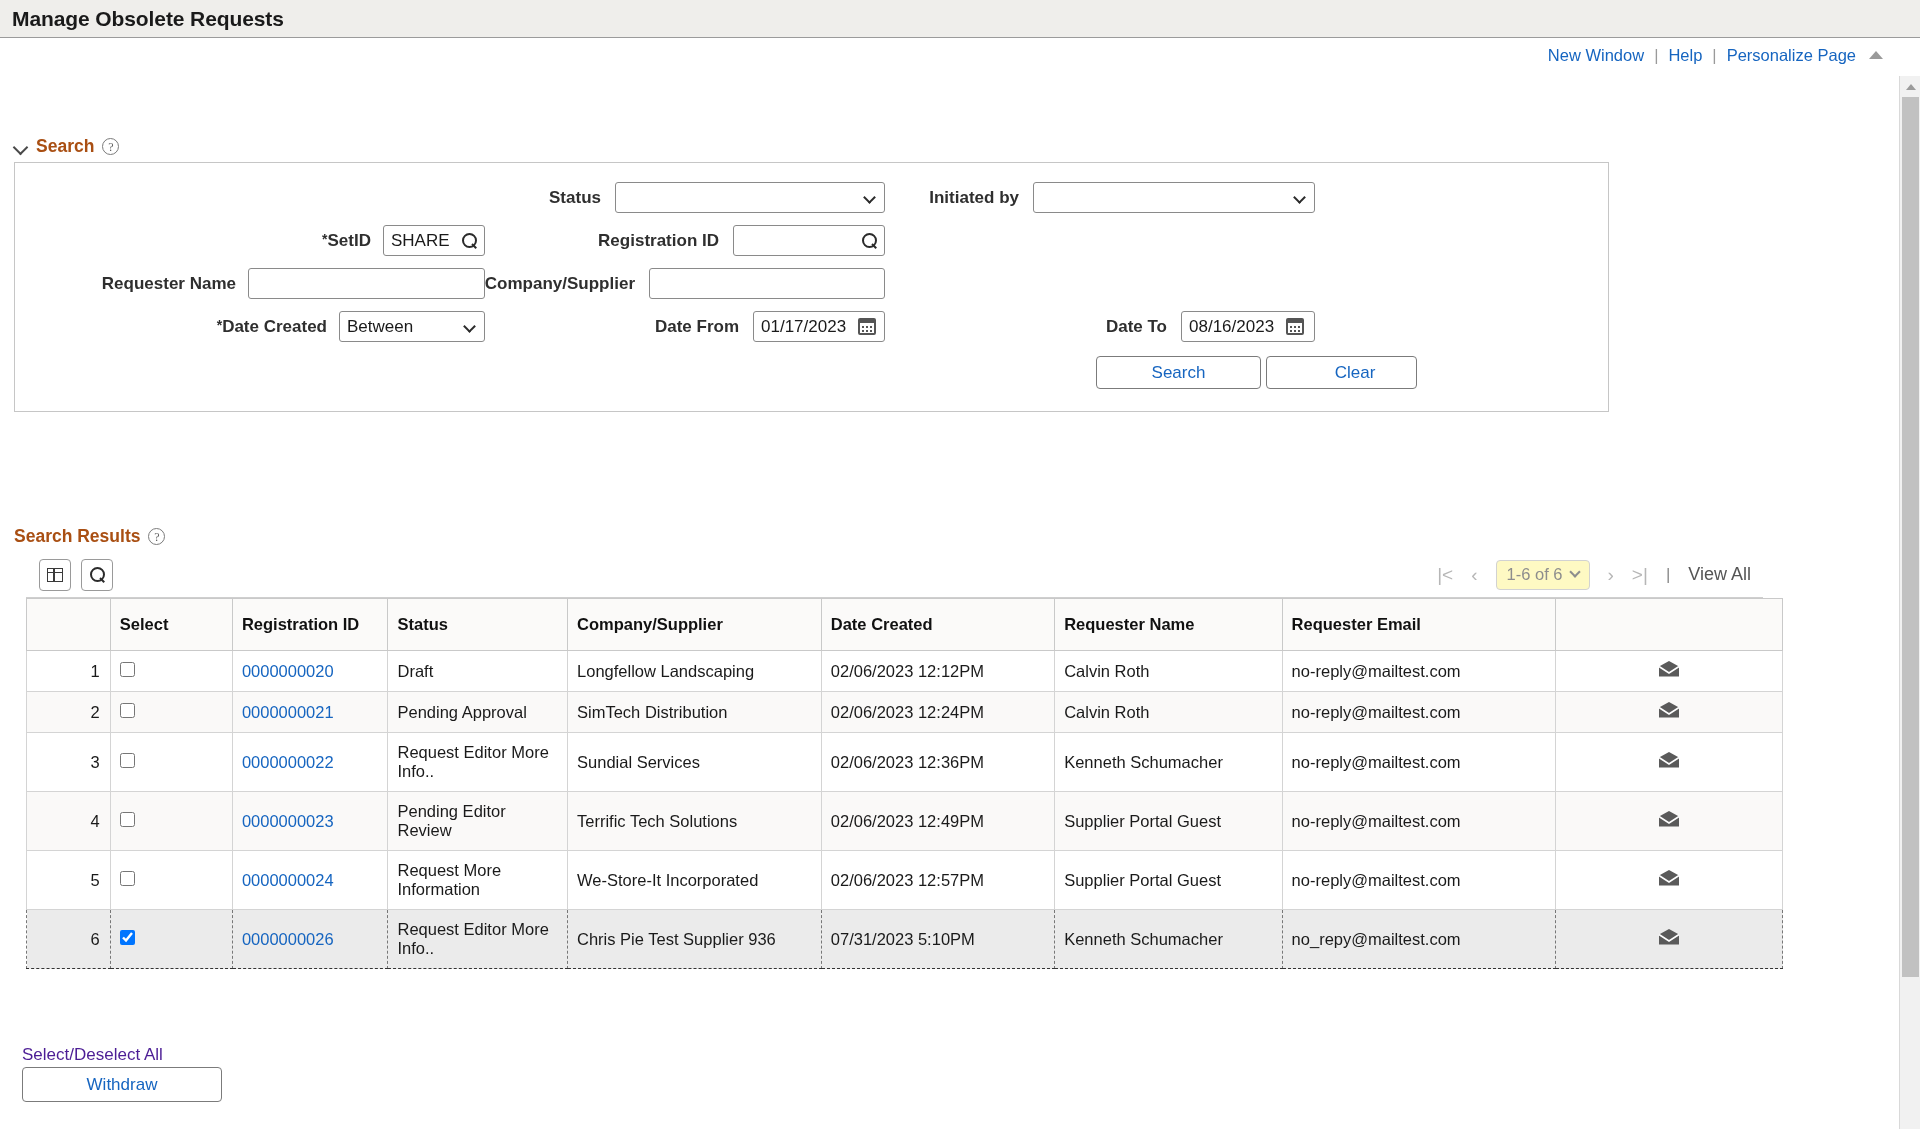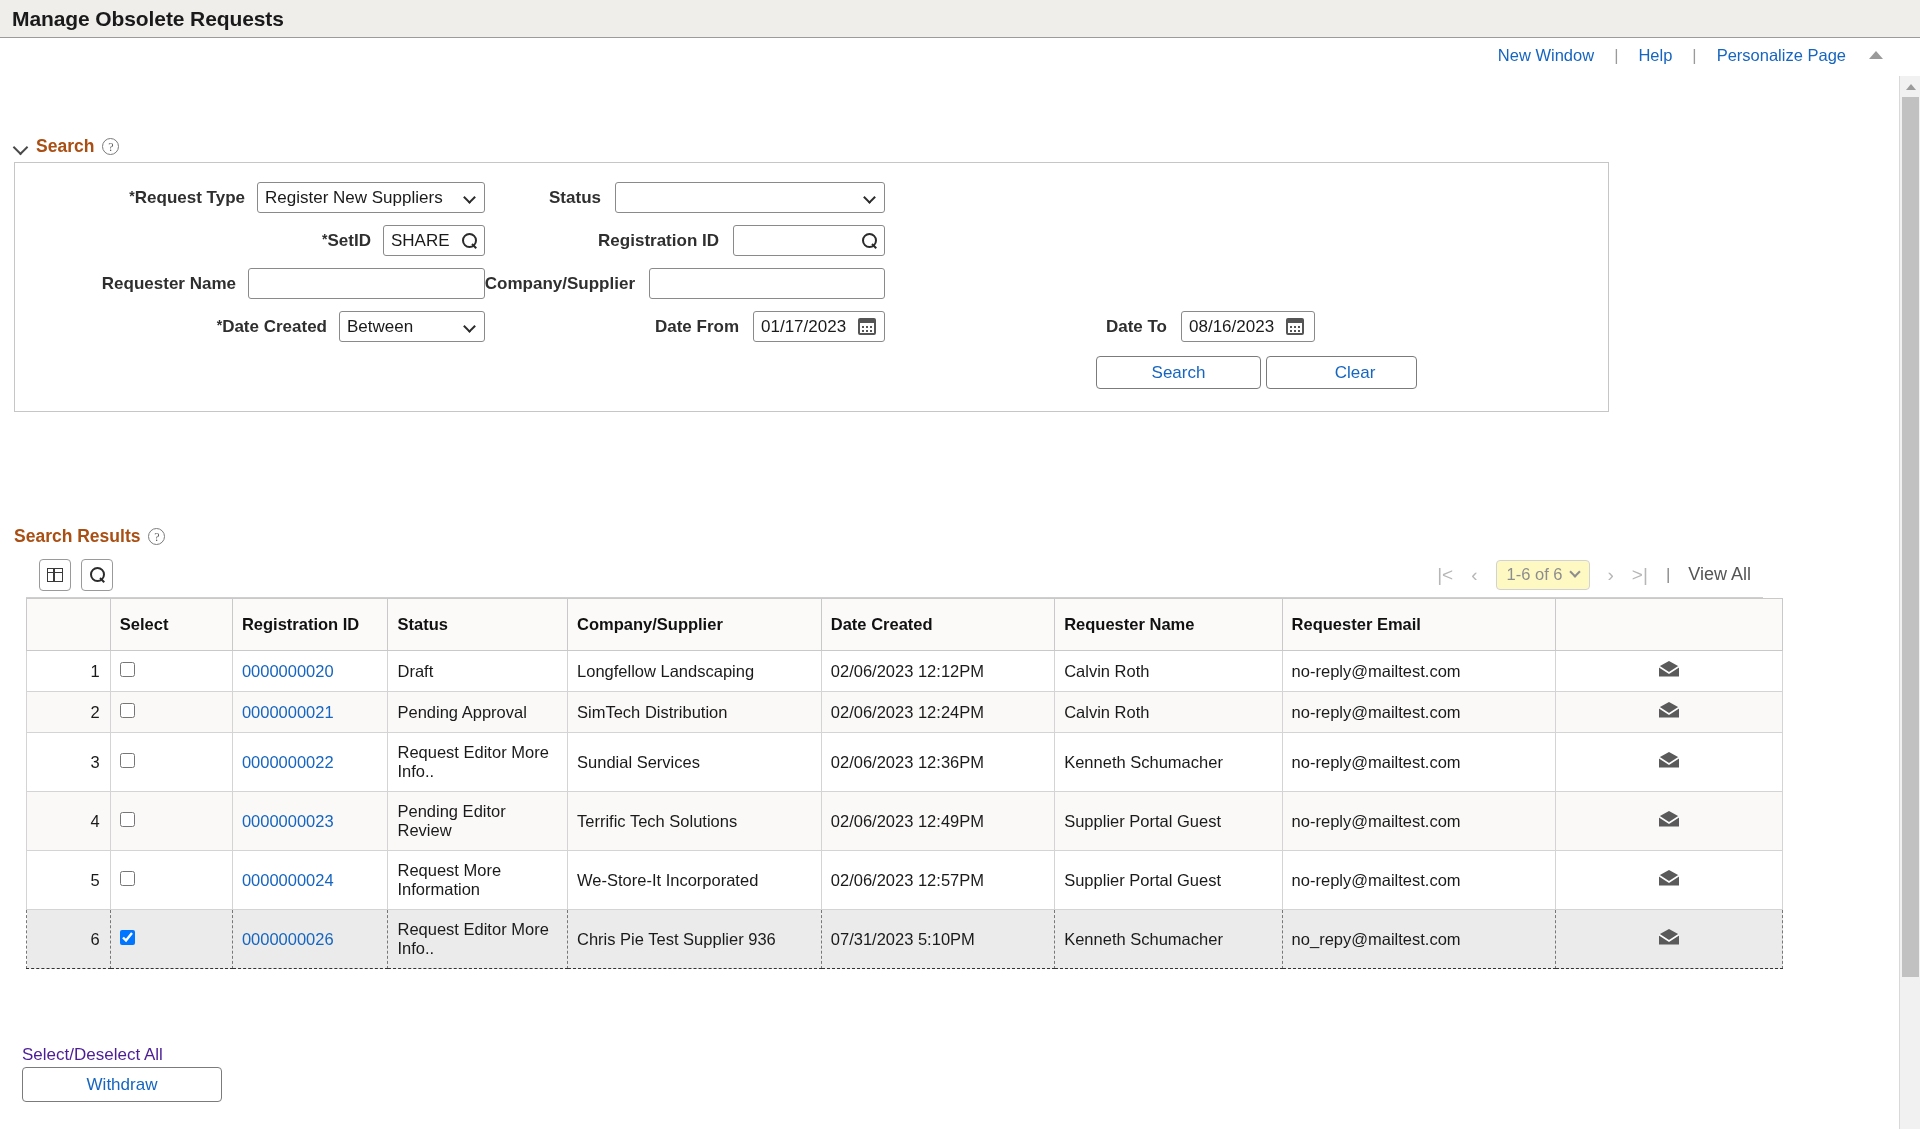--- a/index.html
+++ b/index.html
@@ -33,21 +33,21 @@
   .viewport { position: relative; width: 1920px; height: 1091px; background:#fff; }
   .content { width: 1899px; height: 1091px; position: relative; background: #fff; }
 
   
   .util-links {
     position: absolute;
     top: 8px;
     right: 16px;
     display: flex;
     align-items: center;
-    gap: 20px;
+    gap: 10px;
     font-size: 16.5px;
   }
   .util-links a { color: #1665c0; text-decoration: none; white-space: nowrap; }
   .util-sep { color: #9a9a9a; }
   .collapse-caret {
     display: inline-block;
     width: 0; height: 0;
     border-left: 7px solid transparent;
     border-right: 7px solid transparent;
     border-bottom: 8px solid #9a9a9a;
@@ -394,29 +394,20 @@
   </div>
 
   <div class="section-head search-head">
     <span class="chev-down"></span>
     <span>Search</span>
     <span class="help-circle">?</span>
   </div>
 
   <div class="search-panel">
 
-    <div class="fld-row" style="left:0; top:19px; width:470px; justify-content:flex-end;">
-      <span class="fld-label" style="width:230px;"><span class="req-star">*</span><span>Request Type</span></span>
-      <span class="sel-wrap" style="margin-left:12px;">
-        <select class="sel" style="width:228px;">
-          <option>Register New Suppliers</option>
-        </select>
-        <span class="sel-caret"></span>
-      </span>
-    </div>
 
     <div class="fld-row" style="left:0; top:62px; width:470px; justify-content:flex-end;">
       <span class="fld-label" style="width:230px;"><span class="req-star">*</span><span>SetID</span></span>
       <span class="lookup-wrap pseudo-input" style="margin-left:12px; width:102px; justify-content:space-between;">
         <span>SHARE</span>
         <span class="mag"></span>
       </span>
     </div>
 
     <div class="fld-row" style="left:0; top:105px; width:470px; justify-content:flex-end;">
@@ -458,20 +449,29 @@
     </div>
 
     <div class="fld-row" style="left:470px; top:148px; width:400px; justify-content:flex-end;">
       <span class="fld-label">Date From</span>
       <span class="date-field" style="margin-left:14px; width:132px;">
         <span class="dval">01/17/2023</span>
         <span class="cal-icon"></span>
       </span>
     </div>
 
+    <div class="fld-row" style="left:880px; top:19px; width:420px; justify-content:flex-end;">
+      <span class="fld-label">Initiated by</span>
+      <span class="sel-wrap" style="margin-left:14px;">
+        <select class="sel" style="width:282px;">
+          <option></option>
+        </select>
+        <span class="sel-caret"></span>
+      </span>
+    </div>
 
     <div class="fld-row" style="left:880px; top:148px; width:420px; justify-content:flex-end;">
       <span class="fld-label">Date To</span>
       <span class="date-field" style="margin-left:14px; width:134px;">
         <span class="dval">08/16/2023</span>
         <span class="cal-icon"></span>
       </span>
     </div>
 
     <button class="btn" style="position:absolute; left:1081px; top:193px; width:165px;">Search</button>

